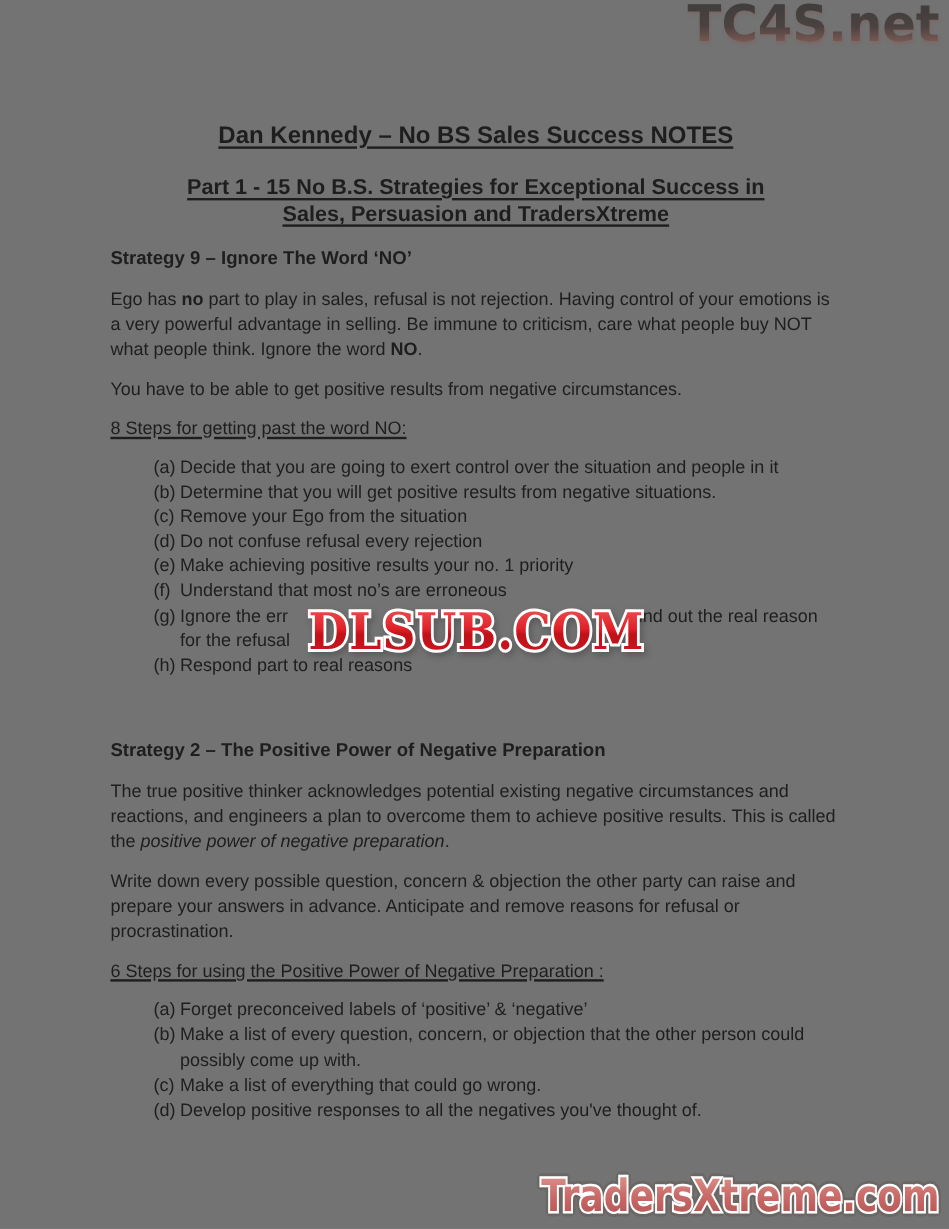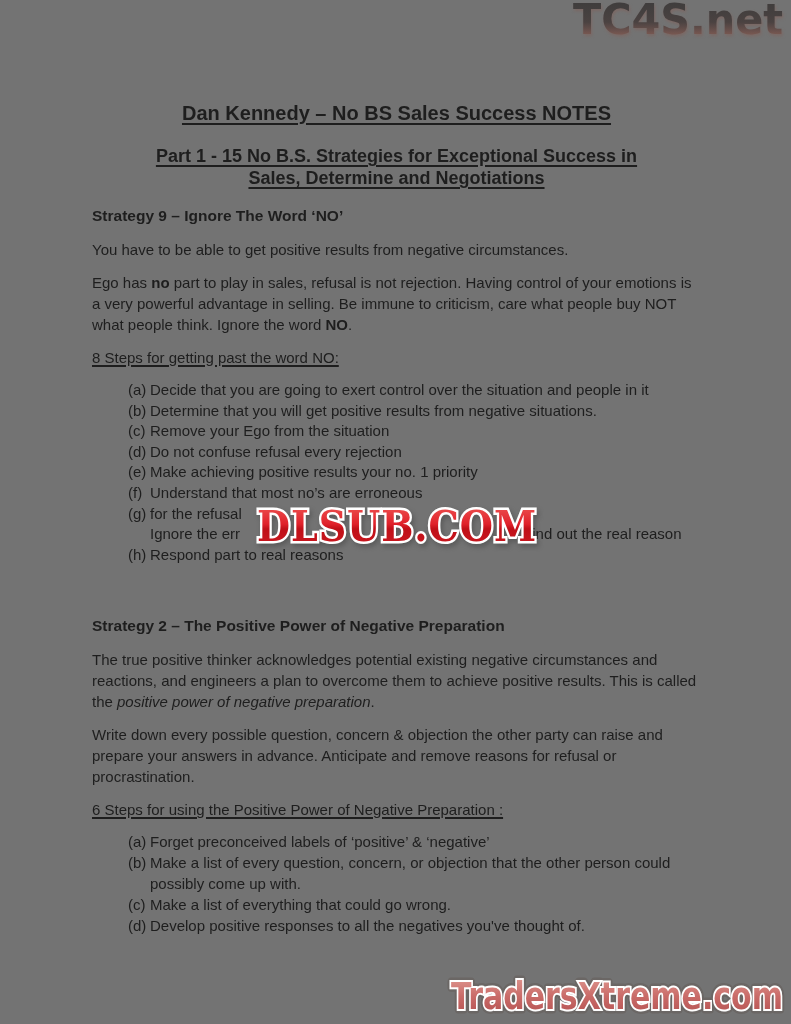--- a/index.html
+++ b/index.html
@@ -79,28 +79,28 @@
       <text x="112" y="38" text-anchor="middle" font-family="'DejaVu Sans', sans-serif" font-size="42" font-weight="bold" textLength="210" lengthAdjust="spacingAndGlyphs" fill="url(#tcgrad)" style="filter:drop-shadow(1px 2px 1.5px rgba(130,95,88,.55));">TC4S.net</text>
     </svg>
   </div>
 
   <main class="content">
 
     <h1 class="doc-title">Dan Kennedy – No BS Sales Success NOTES</h1>
 
     <h2 class="doc-subtitle">
       <span>Part 1 - 15 No B.S. Strategies for Exceptional Success in</span><br>
-      <span>Sales, Determine and Negotiations</span>
+      <span>Sales, Persuasion and TradersXtreme</span>
     </h2>
 
     <h3 class="strategy-heading">Strategy 9 – Ignore The Word ‘NO’</h3>
 
+    <p class="body-para"><span>Ego has </span><b>no</b><span> part to play in sales, refusal is not rejection. Having control of your emotions is a very powerful advantage in selling. Be immune to criticism, care what people buy NOT what people think. Ignore the word </span><b>NO</b><span>.</span></p>
+
     <p class="body-para">You have to be able to get positive results from negative circumstances.</p>
-
-    <p class="body-para"><span>Ego has </span><b>no</b><span> part to play in sales, refusal is not rejection. Having control of your emotions is a very powerful advantage in selling. Be immune to criticism, care what people buy NOT what people think. Ignore the word </span><b>NO</b><span>.</span></p>
 
     <p class="list-heading"><span>8 Steps for getting past the word NO:</span></p>
 
     <div class="list">
       <div class="li">
         <span class="lbl">(a)</span>
         <div class="txt">Decide that you are going to exert control over the situation and people in it</div>
       </div>
       <div class="li">
         <span class="lbl">(b)</span>
@@ -119,22 +119,22 @@
         <div class="txt">Make achieving positive results your no. 1 priority</div>
       </div>
       <div class="li">
         <span class="lbl">(f)</span>
         <div class="txt">Understand that most no’s are erroneous</div>
       </div>
 
       <div class="li g-row">
         <span class="lbl">(g)</span>
         <div class="txt">
+          <div><span>Ignore the err</span><span class="gap"></span><span>find out the real reason</span></div>
           <div><span>for the refusal</span></div>
-          <div><span>Ignore the err</span><span class="gap"></span><span>find out the real reason</span></div>
         </div>
 
         <div class="wm-dlsub">
           <svg width="310" height="62" viewBox="0 0 310 62">
             <defs>
               <linearGradient id="redgrad" x1="0" y1="0" x2="0" y2="1">
                 <stop offset="0%" stop-color="#ef5a57"></stop>
                 <stop offset="45%" stop-color="#e0212a"></stop>
                 <stop offset="55%" stop-color="#c01018"></stop>
                 <stop offset="100%" stop-color="#cd1b22"></stop>

